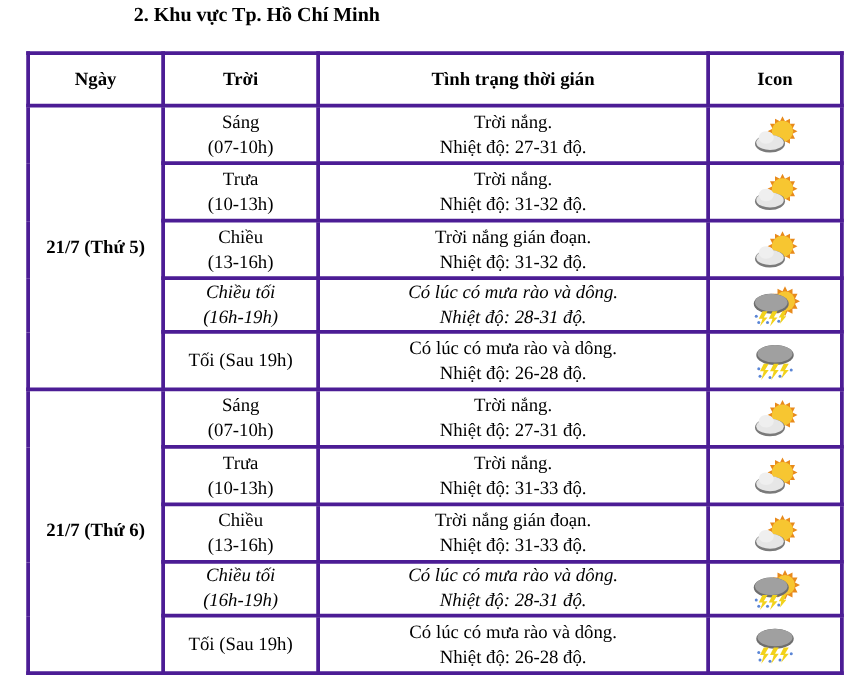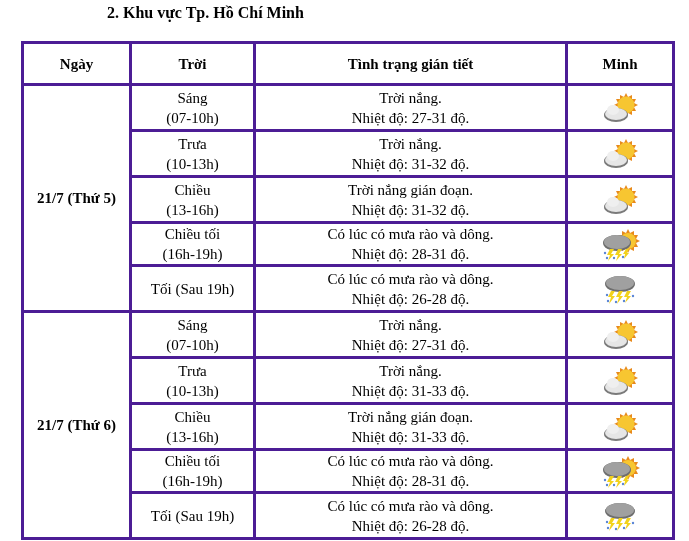--- a/index.html
+++ b/index.html
@@ -8,43 +8,43 @@
   .heading { position: absolute; left: 95px; top: 4px; font-size: 16px; font-weight: bold; margin-left: 12px; }
   table.weather { position: absolute; left: 21px; top: 41px; border-collapse: collapse;
                   width: 651px; table-layout: fixed; }
   table.weather th, table.weather td { border: 3px solid #4c1d95; text-align: center;
                   vertical-align: middle; padding: 0; font-size: 15px; line-height: 20px; }
   table.weather th { font-weight: bold; height: 39px; font-size: 15px; }
   col.c-day { width: 108px; } col.c-session { width: 124px; }
   col.c-cond { width: 312px; } col.c-icon { width: 107px; }
   td.day { font-weight: bold; }
   tr.r { height: 46px; }
-  tr.r.short { height: 40px; }
+  tr.r.short { height: 40px; font-style: italic; }
   .line { display: block; }
   .icon-wrap { display: flex; justify-content: center; align-items: center; }
   svg { display: block; }
 </style>
 </head>
 <body>
 
 <div class="heading">2. Khu vực Tp. Hồ Chí Minh</div>
 
 <table class="weather">
   <colgroup>
       <col class="c-day">
       <col class="c-session">
       <col class="c-cond">
       <col class="c-icon">
     </colgroup>
   <thead>
     <tr>
       <th>Ngày</th>
       <th>Trời</th>
-      <th>Tình trạng gián tiết</th>
-      <th>Minh</th>
+      <th>Tình trạng thời gián</th>
+      <th>Icon</th>
     </tr>
   </thead>
   <tbody id="tbody">
       <tr class="r">
         <td class="day" rowspan="5">21/7 (Thứ 5)</td>
         <td>
           <span class="line">Sáng</span>
           <span class="line">(07-10h)</span>
         </td>
         <td>

